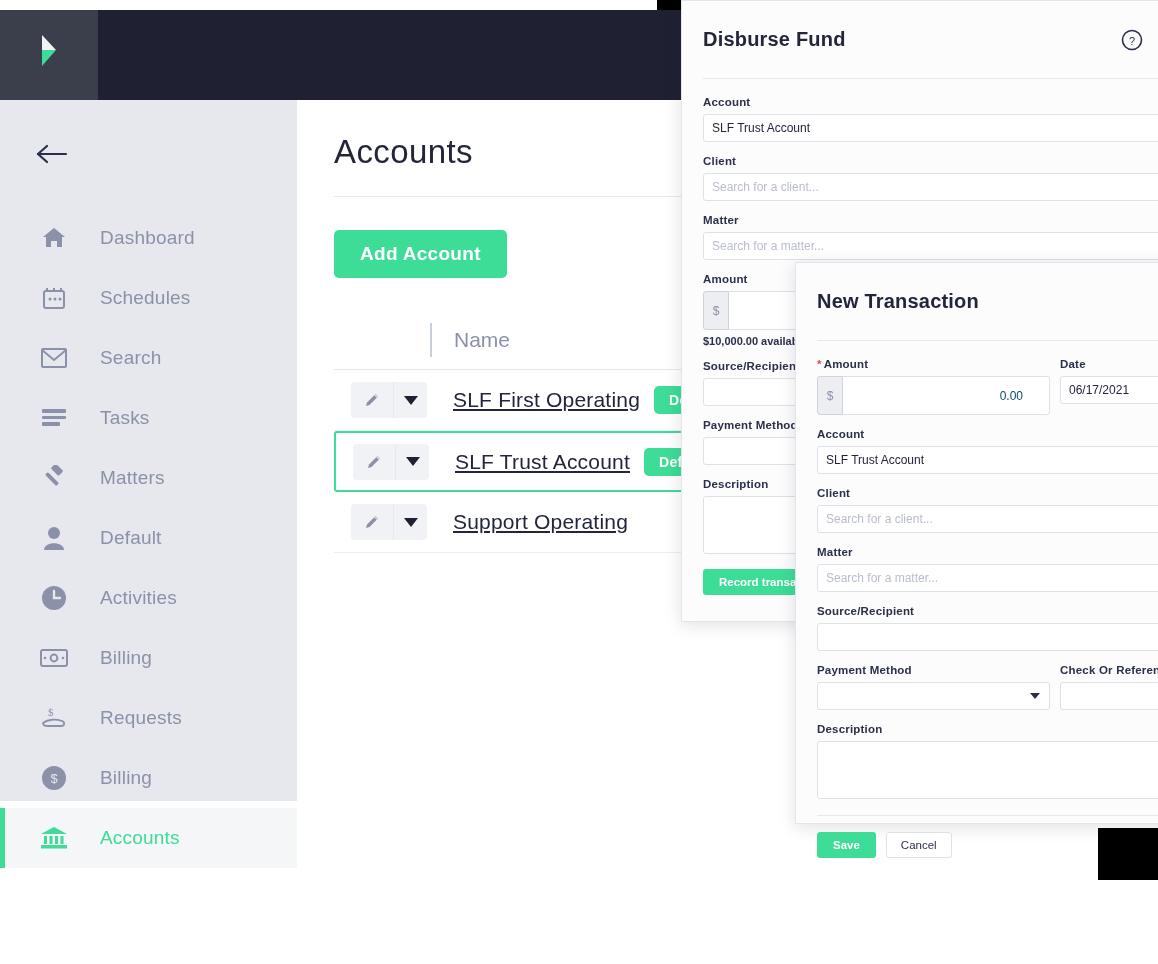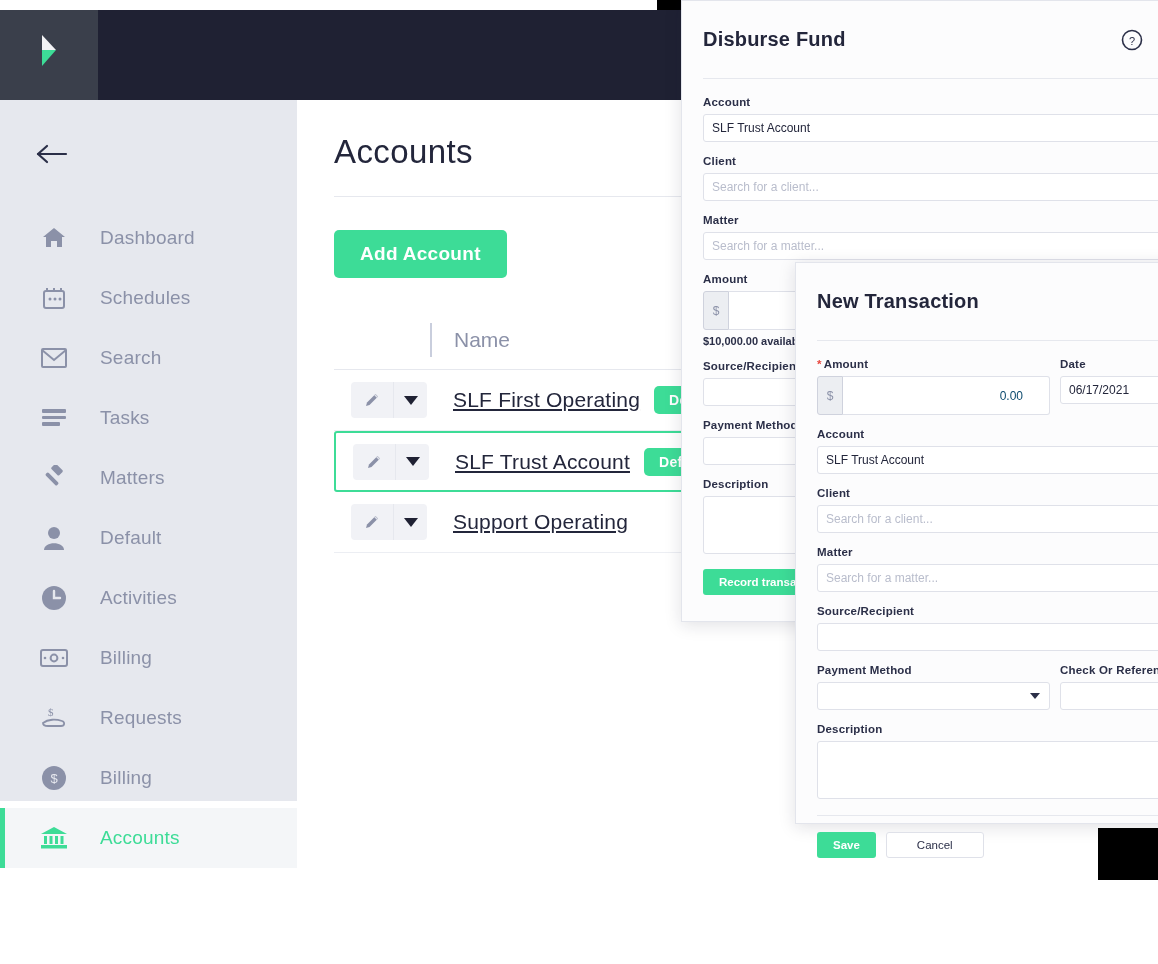--- a/index.html
+++ b/index.html
@@ -188,21 +188,21 @@
     width: 0; height: 0; border-left: 5px solid transparent;
     border-right: 5px solid transparent; border-top: 6px solid #2b2f48;
   }
   .btn-primary {
     background: #3ddc97; color: #fff; border: none; border-radius: 3px;
     height: 26px; padding: 0 16px; font-size: 11.5px; font-weight: bold;
     cursor: pointer; font-family: "Liberation Sans", sans-serif;
   }
   .btn-secondary {
     background: #fff; color: #2b2f48; border: 1px solid #dfe1e9; border-radius: 3px;
-    height: 26px; padding: 0 30px; font-size: 11.5px; cursor: pointer;
+    height: 26px; padding: 0 14px; font-size: 11.5px; cursor: pointer;
     font-family: "Liberation Sans", sans-serif;
   }
   .modal-foot {
     border-top: 1px solid #e6e8ee; margin: 16px 21px 0 21px;
     padding-top: 16px; display: flex; align-items: center; gap: 10px;
   }
   .disburse-action { margin-top: 15px; }
 </style>
 </head>
 <body>

